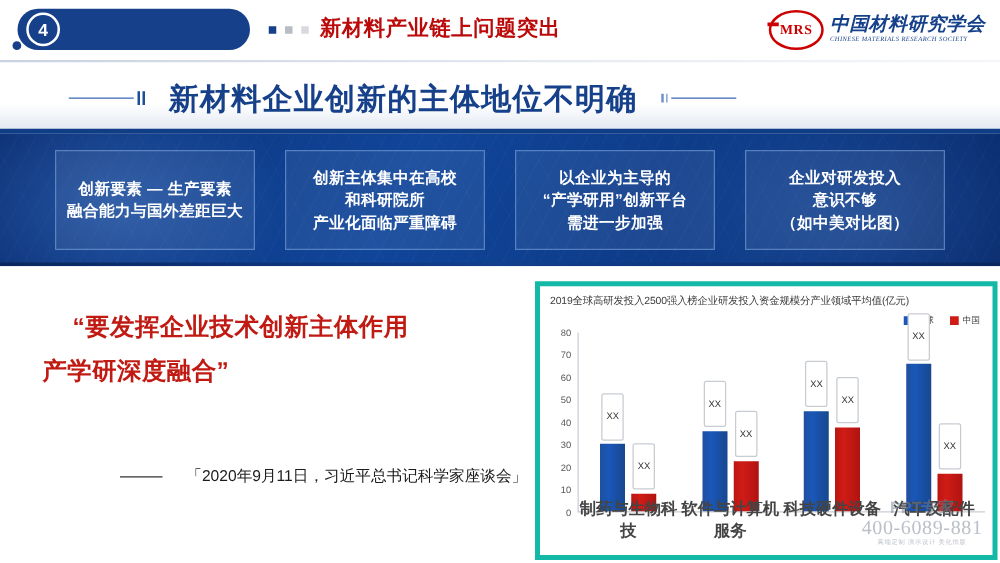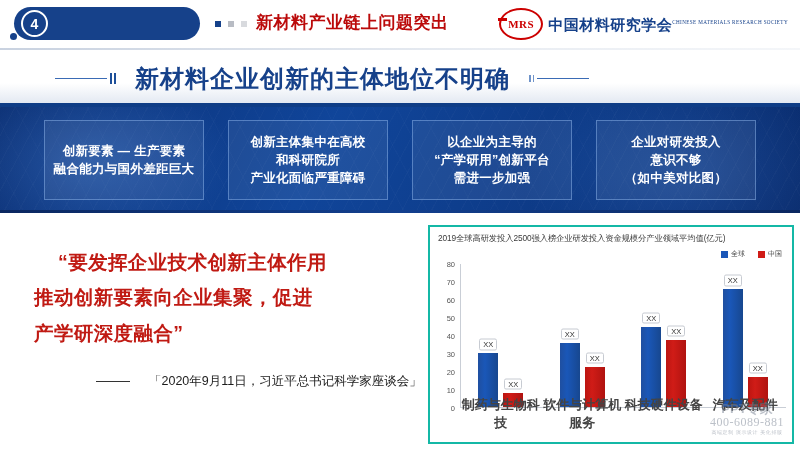--- a/index.html
+++ b/index.html
@@ -45,21 +45,21 @@
     position:absolute;inset:0;border:2.2px solid #cc0000;border-radius:50%;
   }
   .logo-mark .mrs{
     position:absolute;inset:0;display:flex;align-items:center;justify-content:center;
     color:#cc0000;font-size:11px;font-weight:bold;letter-spacing:0.5px;
     font-family:"Liberation Serif",serif;
   }
   .logo-mark .bar{
     position:absolute;left:-1px;top:9.5px;width:9px;height:3px;background:#cc0000;
   }
-  .logo-txt{display:flex;line-height:1;}
+  .logo-txt{display:flex;flex-direction:column;line-height:1;font-style:italic;}
   .logo-cn{color:#16418a;font-size:15px;font-weight:bold;letter-spacing:0.5px;}
   .logo-en{color:#16418a;font-size:5.2px;letter-spacing:0.35px;margin-top:3px;
     font-family:"Liberation Serif",serif;}
   .header-rule{position:absolute;left:0;top:48px;width:800px;height:2px;
     background:linear-gradient(to right,#c9d2e0,#e8ecf2 60%,#f4f6f9);}
 
   
   .band{position:absolute;left:0;top:50px;width:800px;height:57px;
     background:linear-gradient(to bottom,#ffffff 0%,#ffffff 58%,#e7ecf4 88%,#dde4ef 100%);}
   .band-inner{position:absolute;left:0;top:0;width:644px;height:57px;
@@ -104,21 +104,21 @@
   .quote{position:absolute;left:34px;top:36px;width:380px;}
   .quote p{margin:0 0 9px 0;color:#c01a13;font-size:19.5px;font-weight:bold;
     line-height:1.35;letter-spacing:.4px;}
   .quote .q1{margin-left:24px;}
   .attrib{position:absolute;left:96px;top:160px;display:flex;align-items:center;gap:19px;}
   .attrib-dash{width:34px;height:1.6px;background:#333;}
   .attrib-text{color:#1c1c1c;font-size:12.5px;white-space:nowrap;}
 
   
   .chart-box{position:absolute;left:428px;top:12px;width:362px;height:215px;
-    background:#fff;border:2px solid #14b8a6;}
+    background:#fff;border:4px solid #14b8a6;}
   .chart-title{position:absolute;left:8px;top:6px;width:350px;color:#3b3b3b;
     font-size:8.3px;letter-spacing:-.1px;white-space:nowrap;}
   .legend{position:absolute;right:10px;top:22px;display:flex;gap:13px;align-items:center;}
   .legend-item{display:flex;align-items:center;gap:3px;}
   .legend-sw{width:7px;height:7px;}
   .legend-lbl{font-size:7px;color:#444;}
   .plot{position:absolute;left:30px;top:37px;right:6px;bottom:34px;}
   .yaxis{position:absolute;left:-28px;top:0;bottom:0;width:26px;}
   .ytick{position:absolute;right:3px;transform:translateY(-50%);
     font-size:7.5px;color:#555;}
@@ -126,29 +126,29 @@
   .axis-vline{position:absolute;left:0;top:0;bottom:0;width:1px;background:#c9ced6;}
   .groups{position:absolute;left:0;right:0;bottom:1px;top:0;display:flex;}
   .group{flex:1;display:flex;align-items:flex-end;justify-content:center;
     gap:5px;position:relative;height:100%;}
   .bar{width:20px;position:relative;}
   .bar.blue{background:linear-gradient(to right,#1f4fa0,#1a57b8 35%,#17478f);}
   .bar.red{background:linear-gradient(to right,#bb1511,#d01c17 35%,#b01310);}
   .dlabel{
     position:absolute;left:50%;transform:translate(-50%,-100%);top:-3px;
     background:#fff;border:1px solid #c7cbd2;border-radius:2px;
-    font-size:7.5px;color:#333;padding:1px 3px;line-height:1;white-space:nowrap;
+    font-size:7.5px;color:#333;padding:14px 3px;line-height:1;white-space:nowrap;
   }
   .xlabels{position:absolute;left:30px;right:6px;bottom:10px;display:flex;}
   .xlabel{flex:1;text-align:center;font-size:13px;color:#444;font-weight:bold;}
 
   .watermark{position:absolute;right:8px;bottom:6px;text-align:center;
     color:rgba(120,130,145,.5);line-height:1.15;pointer-events:none;}
   .wm1{font-size:13px;font-weight:bold;}
-  .wm2{font-size:12px;font-family:"Liberation Serif",serif;letter-spacing:.5px;}
+  .wm2{font-size:16px;font-family:"Liberation Serif",serif;letter-spacing:.5px;}
   .wm3{font-size:5px;letter-spacing:.6px;}
 </style>
 </head>
 <body>
 
 <div class="slide">
 
   <div class="header">
     <div class="badge">
       <div class="badge-num">4</div>
@@ -215,21 +215,20 @@
 （如中美对比图）</span>
       </div>
     </div>
     <div class="hero-bottom"></div>
   </div>
 
   <div class="lower">
 
     <div class="quote">
       <p class="q1">“要发挥企业技术创新主体作用</p>
-      <p>推动创新要素向企业集聚，促进</p>
       <p>产学研深度融合”</p>
     </div>
     <div class="attrib">
       <span class="attrib-dash"></span>
       <span class="attrib-text">「2020年9月11日，习近平总书记科学家座谈会」</span>
     </div>
 
     <div class="chart-box">
       <div class="chart-title">2019全球高研发投入2500强入榜企业研发投入资金规模分产业领域平均值(亿元)</div>
 

